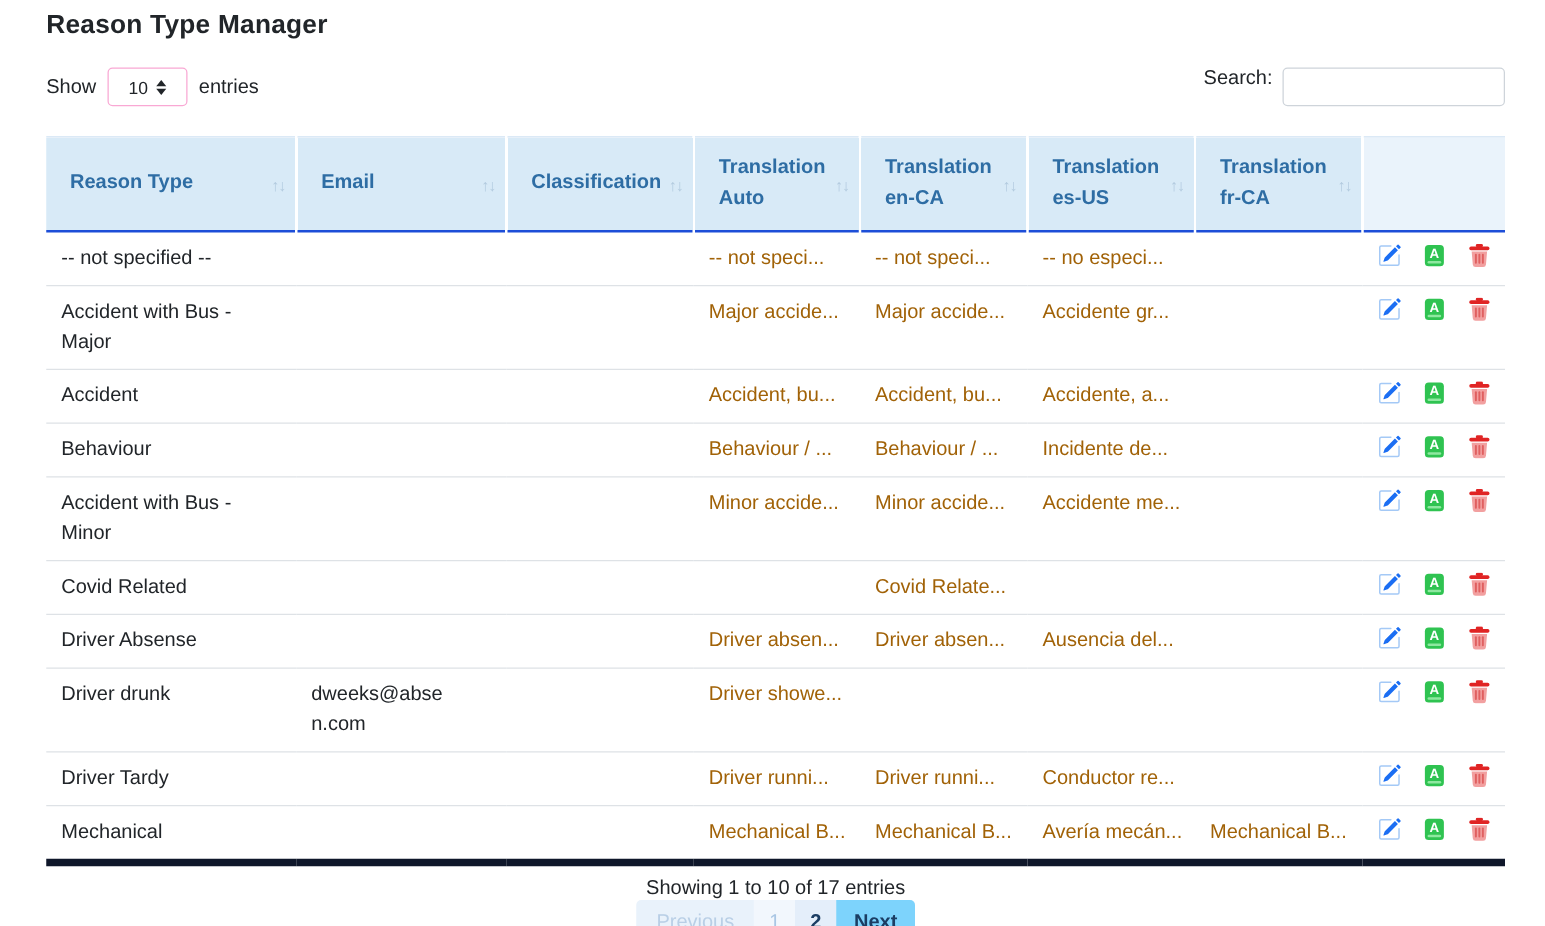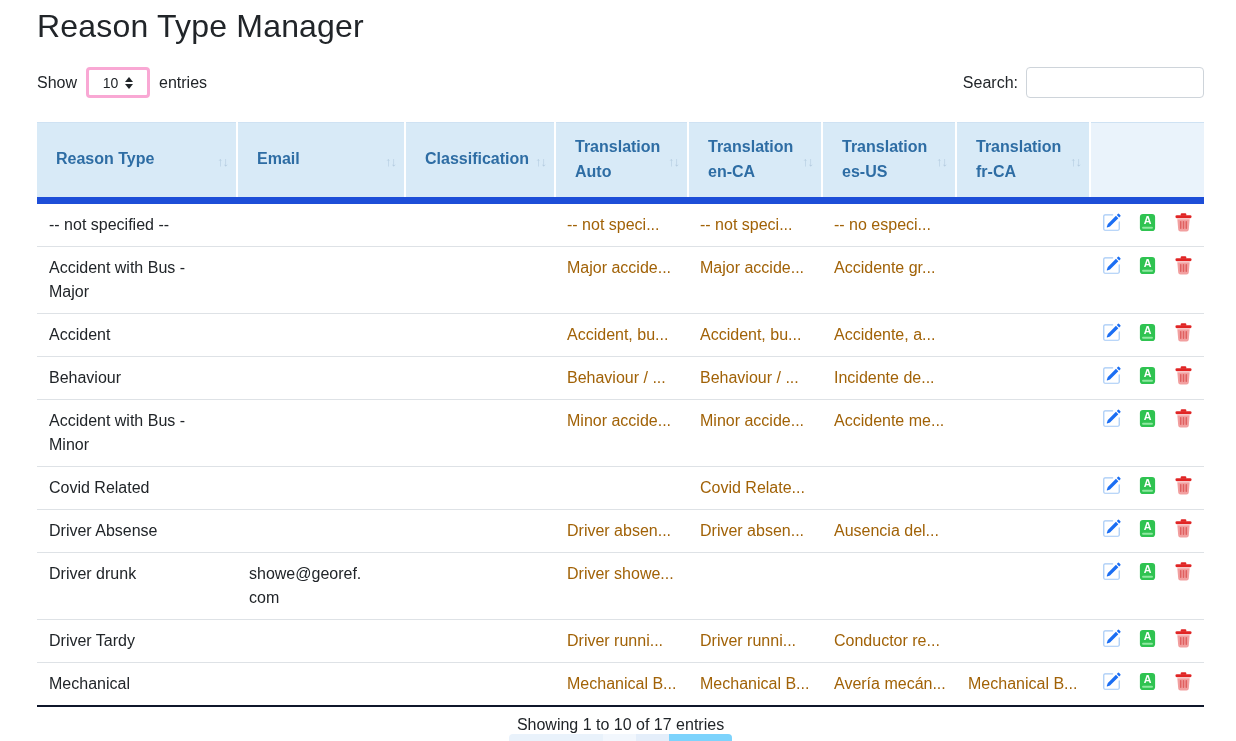--- a/index.html
+++ b/index.html
@@ -6,40 +6,40 @@
   html, body { background: #ffffff; }
   body {
     width: 1236px; height: 741px;
     font-family: "Liberation Sans", sans-serif;
     color: #212529;
     overflow: hidden;
   }
   .page { padding: 6px 32px 0 37px; }
 
   h1.page-title {
-    font-size: 32px; font-weight: 400; color: #212529;
+    font-size: 21px; font-weight: 700; color: #212529;
     margin: 2px 0 22px 0; letter-spacing: 0.2px;
   }
 
   
   .controls-row {
     display: flex; justify-content: space-between; align-items: center;
     margin-bottom: 24px;
   }
   .length-control { display: flex; align-items: center; gap: 9px; font-size: 16px; }
   .select-box {
     display: inline-flex; align-items: center; justify-content: center; gap: 7px;
     width: 64px; height: 31px;
-    border: 3px solid #f9a8d4; border-radius: 4px;
+    border: 1px solid #f9a8d4; border-radius: 4px;
     font-size: 14px; color: #212529; cursor: pointer; background: #fff;
   }
   .spinner { display: inline-flex; flex-direction: column; gap: 2px; }
   .spinner .tri-up    { width: 0; height: 0; border-left: 4px solid transparent; border-right: 4px solid transparent; border-bottom: 5px solid #212529; }
   .spinner .tri-down  { width: 0; height: 0; border-left: 4px solid transparent; border-right: 4px solid transparent; border-top: 5px solid #212529; }
-  .search-control { display: flex; align-items: center; gap: 8px; font-size: 16px; }
+  .search-control { display: flex; gap: 8px; font-size: 16px; }
   .search-control input {
     width: 178px; height: 31px;
     border: 1px solid #ced4da; border-radius: 4px;
     padding: 0 8px; font-size: 14px; font-family: "Liberation Sans", sans-serif;
     outline: none;
   }
 
   
   table.rt-table { width: 1167px; border-collapse: collapse; table-layout: fixed; }
   thead th {
@@ -47,32 +47,32 @@
     color: #2e6da4; font-size: 16px; font-weight: 700; text-align: left;
     padding: 12px 26px 12px 19px;
     height: 66px; vertical-align: middle;
     border-left: 2px solid #ffffff;
     border-top: 1px solid #cfe2f3;
     position: relative; cursor: pointer;
     line-height: 1.55;
   }
   thead th:first-child { border-left: none; }
   thead th.actions-header { background: #eaf3fb; cursor: default; }
-  thead tr { border-bottom: 7px solid #1d4ed8; }
+  thead tr { border-bottom: 2px solid #1d4ed8; }
   .sort-arrows {
     position: absolute; right: 8px; top: 50%; transform: translateY(-42%);
     font-size: 13px; color: #b3cbdf; letter-spacing: -1px; font-weight: 400;
   }
   tbody td {
     padding: 9px 12px; vertical-align: top;
     font-size: 16px; line-height: 24px;
     border-bottom: 1px solid #dee2e6;
     background: #ffffff;
   }
-  tbody tr:last-child td { border-bottom: 2px solid #0f172a; margin-top: 29px; }
+  tbody tr:last-child td { border-bottom: 6px solid #0f172a; margin-top: 29px; }
   td.c-email { padding-right: 38px; word-break: break-all; }
   a.tlink { color: #a16207; text-decoration: none; cursor: pointer; white-space: nowrap; }
   td.c-actions { padding-top: 9px; }
   .actions-wrap { display: flex; gap: 17px; justify-content: center; align-items: flex-start; }
   .icon-btn { display: inline-block; width: 19px; height: 19px; cursor: pointer; }
   .icon-btn svg { display: block; width: 19px; height: 19px; }
 
   
   .footer-row {
     width: 1167px;
@@ -395,21 +395,21 @@
             <rect x="7.35" y="6.8" width="1.3" height="6.6" rx="0.6" fill="#e06060"></rect>
             <rect x="9.7" y="6.8" width="1.3" height="6.6" rx="0.6" fill="#e06060"></rect>
           </svg>
         </span>
       </span>
     </td>
   </tr>
 
   <tr>
     <td class="c-reason">Driver drunk</td>
-    <td class="c-email">showe@georef.com</td>
+    <td class="c-email">dweeks@absen.com</td>
     <td class="c-class"></td>
     <td class="c-trans"><a class="tlink">Driver showe...</a></td>
     <td class="c-trans"></td>
     <td class="c-trans"></td>
     <td class="c-trans"></td>
     <td class="c-actions">
       <span class="actions-wrap">
         <span class="icon-btn">
           <svg viewBox="0 0 16 16">
             <path fill="#1b6ef3" d="M15.502 1.94a.5.5 0 0 1 0 .706L14.459 3.69l-2-2L13.502.646a.5.5 0 0 1 .707 0l1.293 1.293zm-1.75 2.456-2-2L4.939 9.21a.5.5 0 0 0-.121.196l-.805 2.414a.25.25 0 0 0 .316.316l2.414-.805a.5.5 0 0 0 .196-.12l6.813-6.814z"></path>

